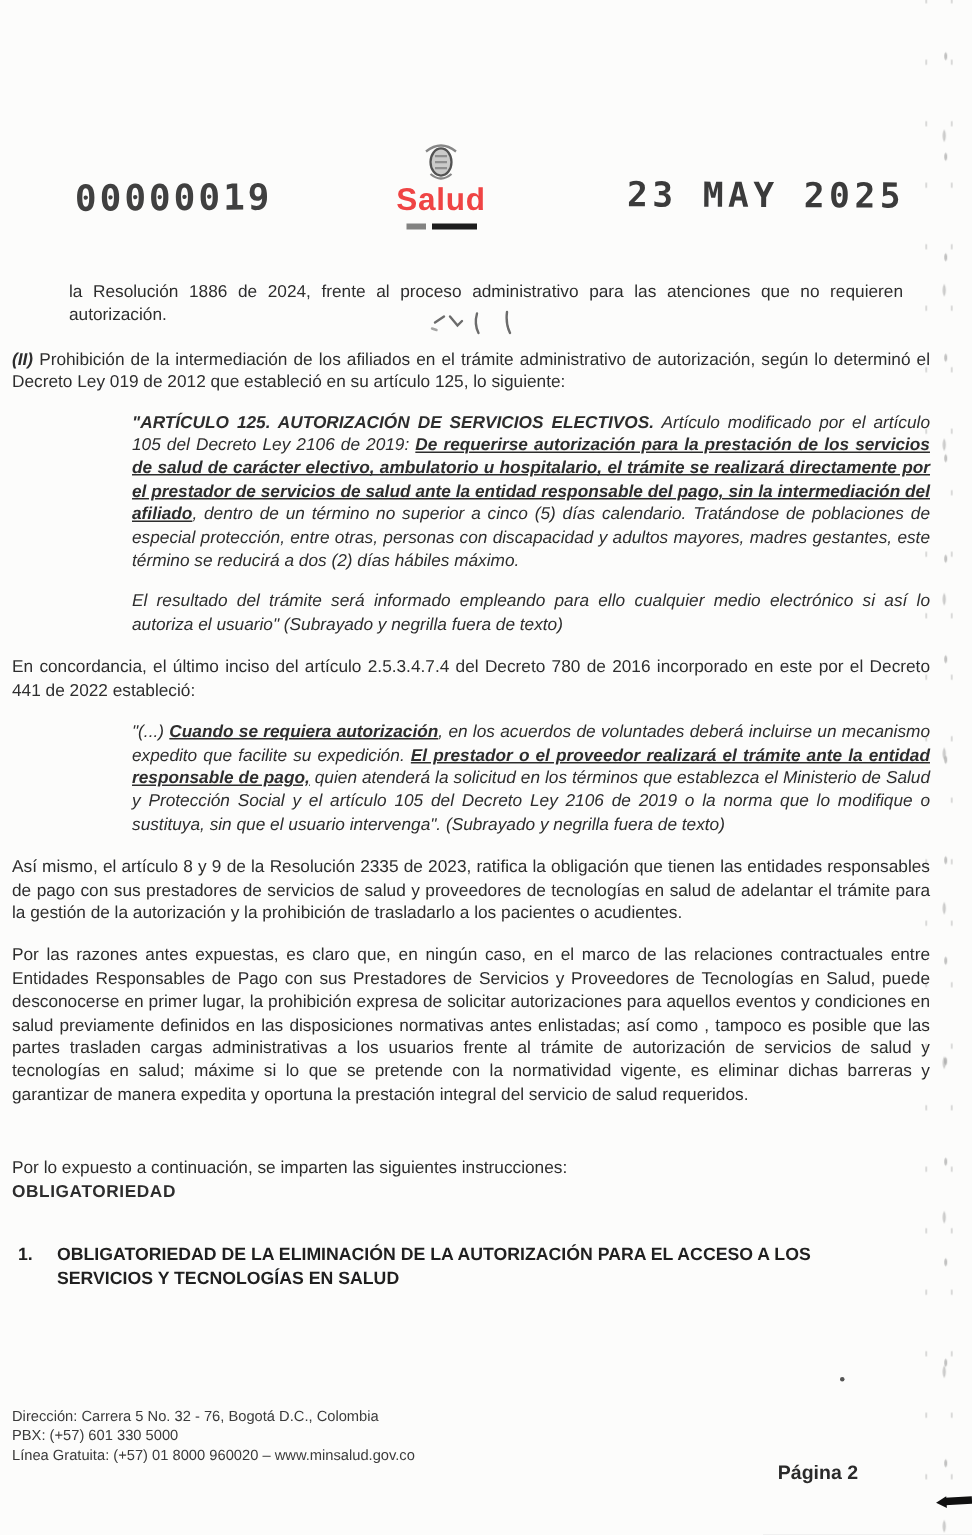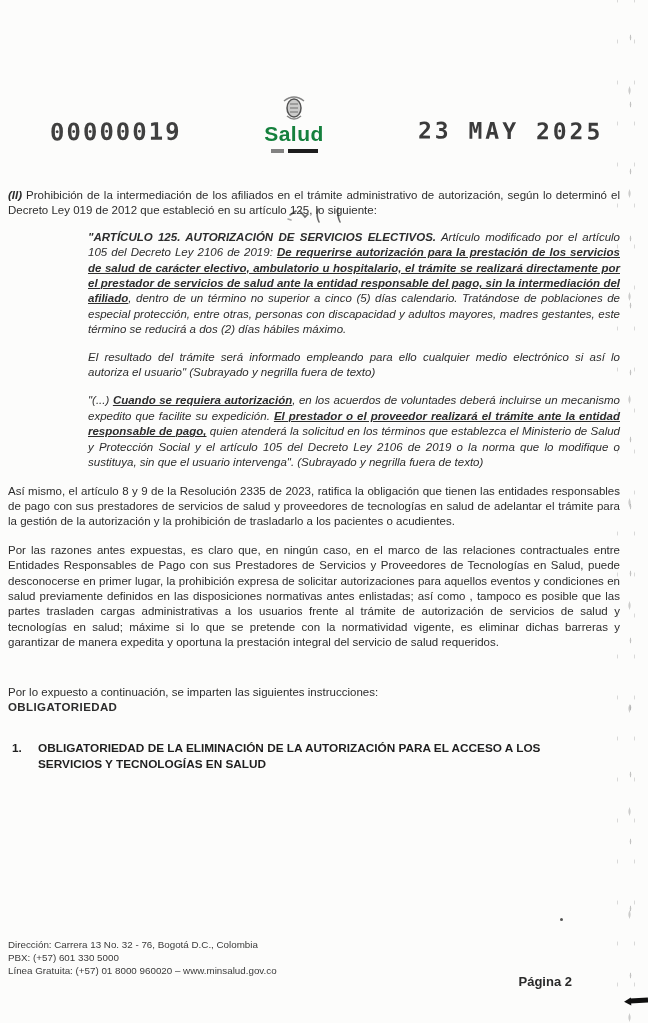--- a/index.html
+++ b/index.html
@@ -12,21 +12,21 @@
   
   .stamp-number{
     position:absolute;left:50px;top:118px;
     font-family:"DejaVu Sans Mono","Liberation Mono",monospace;
     font-size:24px;font-weight:bold;letter-spacing:2px;color:#272727;
     transform:rotate(-.4deg);opacity:.88;
   }
   .logo{position:absolute;left:254px;top:92px;width:80px;text-align:center;}
   .logo .crest{display:block;margin:0 auto -2px auto;opacity:.8;}
   .logo .wordmark{
-    font-size:21px;font-weight:bold;letter-spacing:.5px;color:#15803d;
+    font-size:21px;font-weight:bold;letter-spacing:.5px;color:#ef4444;
   }
   .logo .bars{display:flex;justify-content:center;gap:4px;margin-top:3px;}
   .logo .bars span{height:4px;background:#1d1d1d;display:inline-block;}
   .logo .bars .b1{width:13px;opacity:.55;}
   .logo .bars .b2{width:30px;}
   .stamp-date{
     position:absolute;left:418px;top:118px;
     font-family:"DejaVu Sans Mono","Liberation Mono",monospace;
     font-size:23px;font-weight:bold;letter-spacing:3px;color:#272727;
     transform:rotate(.3deg);opacity:.9;
@@ -115,52 +115,54 @@
       <path d="M4 10 l6 -4"></path>
       <path d="M14 6 l5 6 l3 -3"></path>
       <path d="M32 4 q-2 7 1 13"></path>
       <path d="M52 3 q-1 8 2 14"></path>
       <path d="M2 14 l3 1" opacity=".6"></path>
     </g>
   </svg>
 
   <div class="bodytext">
 
+    <p class="cont">la Resolución 1886 de 2024, frente al proceso administrativo para las atenciones que no requieren autorización.</p>
 
     <p class="p2"><span class="it b">(II)</span> <span>Prohibición de la intermediación de los afiliados en el trámite administrativo de autorización, según lo determinó el Decreto Ley 019 de 2012 que estableció en su artículo 125, lo siguiente:</span></p>
 
     <blockquote>
       <p><span class="b">"ARTÍCULO 125. AUTORIZACIÓN DE SERVICIOS ELECTIVOS.</span><span> Artículo modificado por el artículo 105 del Decreto Ley 2106 de 2019: </span><span class="bu">De requerirse autorización para la prestación de los servicios de salud de carácter electivo, ambulatorio u hospitalario, el trámite se realizará directamente por el prestador de servicios de salud ante la entidad responsable del pago, sin la intermediación del afiliado</span><span>, dentro de un término no superior a cinco (5) días calendario. Tratándose de poblaciones de especial protección, entre otras, personas con discapacidad y adultos mayores, madres gestantes, este término se reducirá a dos (2) días hábiles máximo.</span></p>
     </blockquote>
 
     <blockquote class="q1b">
       <p>El resultado del trámite será informado empleando para ello cualquier medio electrónico si así lo autoriza el usuario" (Subrayado y negrilla fuera de texto)</p>
     </blockquote>
 
+    <p class="p3">En concordancia, el último inciso del artículo 2.5.3.4.7.4 del Decreto 780 de 2016 incorporado en este por el Decreto 441 de 2022 estableció:</p>
 
     <blockquote class="q2">
       <p><span>"(...) </span><span class="bu">Cuando se requiera autorización</span><span>, en los acuerdos de voluntades deberá incluirse un mecanismo expedito que facilite su expedición. </span><span class="bu">El prestador o el proveedor realizará el trámite ante la entidad responsable de pago,</span><span> quien atenderá la solicitud en los términos que establezca el Ministerio de Salud y Protección Social y el artículo 105 del Decreto Ley 2106 de 2019 o la norma que lo modifique o sustituya, sin que el usuario intervenga". (Subrayado y negrilla fuera de texto)</span></p>
     </blockquote>
 
     <p class="p4">Así mismo, el artículo 8 y 9 de la Resolución 2335 de 2023, ratifica la obligación que tienen las entidades responsables de pago con sus prestadores de servicios de salud y proveedores de tecnologías en salud de adelantar el trámite para la gestión de la autorización y la prohibición de trasladarlo a los pacientes o acudientes.</p>
 
     <p class="p5">Por las razones antes expuestas, es claro que, en ningún caso, en el marco de las relaciones contractuales entre Entidades Responsables de Pago con sus Prestadores de Servicios y Proveedores de Tecnologías en Salud, puede desconocerse en primer lugar, la prohibición expresa de solicitar autorizaciones para aquellos eventos y condiciones en salud previamente definidos en las disposiciones normativas antes enlistadas; así como , tampoco es posible que las partes trasladen cargas administrativas a los usuarios frente al trámite de autorización de servicios de salud y tecnologías en salud; máxime si lo que se pretende con la normatividad vigente, es eliminar dichas barreras y garantizar de manera expedita y oportuna la prestación integral del servicio de salud requeridos.</p>
 
     <p class="p6">Por lo expuesto a continuación, se imparten las siguientes instrucciones:</p>
 
     <p class="instr">OBLIGATORIEDAD</p>
 
     <div class="sec1">
       <span class="num">1.</span>
       <span class="ttl">OBLIGATORIEDAD DE LA ELIMINACIÓN DE LA AUTORIZACIÓN PARA EL ACCESO A LOS SERVICIOS Y TECNOLOGÍAS EN SALUD</span>
     </div>
   </div>
 
   <div class="footer">
-    <div>Dirección: Carrera 13 No. 32 - 76, Bogotá D.C., Colombia</div>
+    <div>Dirección: Carrera 5 No. 32 - 76, Bogotá D.C., Colombia</div>
     <div>PBX: (+57) 601 330 5000</div>
     <div>Línea Gratuita: (+57) 01 8000 960020 – www.minsalud.gov.co</div>
   </div>
 
   <div class="pagenum">Página 2</div>
 
   <div class="noise"></div>
   <div class="dot-artifact"></div>
   <div class="corner-mark"></div>
 

